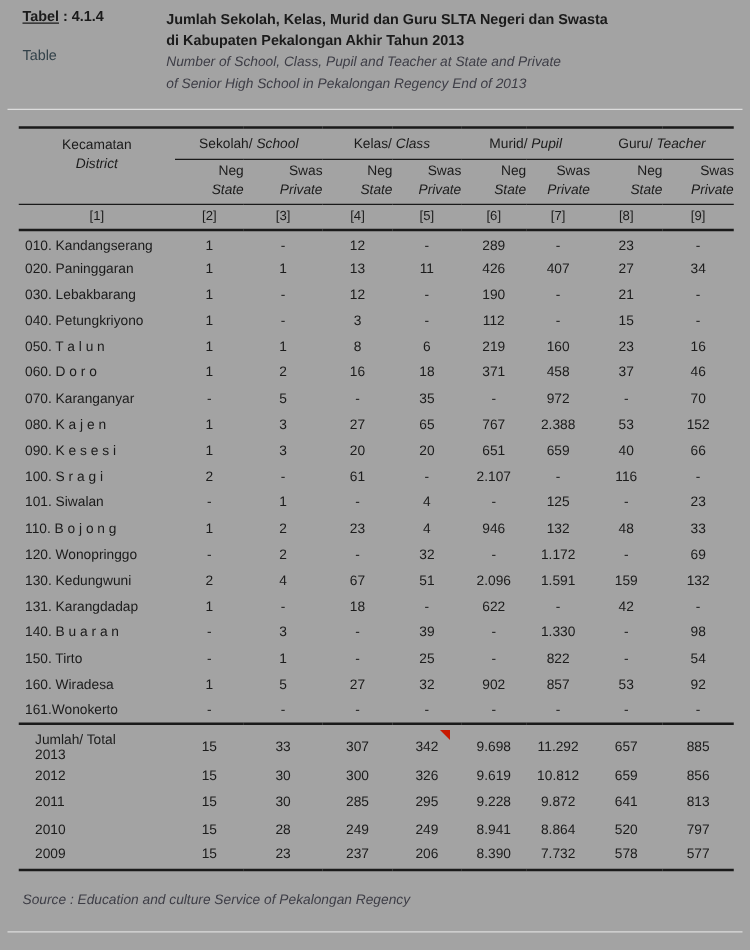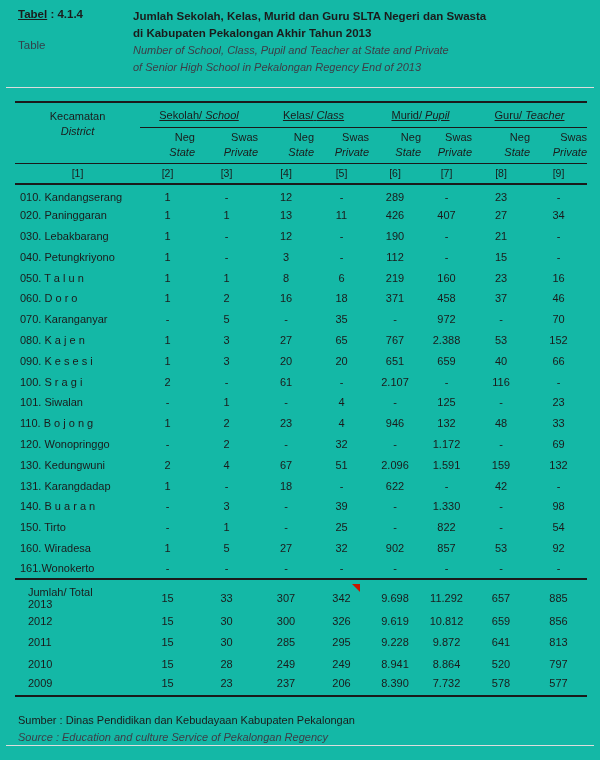--- a/index.html
+++ b/index.html
@@ -1,21 +1,21 @@
 <!DOCTYPE html>
 <html><head>
 <meta charset="utf-8">
 <style>
   * { margin: 0; padding: 0; box-sizing: border-box; }
   html, body { background: #ffffff; }
   .page {
     position: relative;
     width: 600px;
     height: 760px;
-    background: #14b8a6;
+    background: #a3a3a3;
     overflow: hidden;
     font-family: "Liberation Sans", "DejaVu Sans", sans-serif;
     color: #1b1b1b;
   }
   .it { font-style: italic; }
 
   
   .hdr { position: absolute; top: 8px; left: 18px; right: 8px; display: flex; }
   .hdr-left { flex: none; width: 115px; font-size: 11.5px; }
   .tbl-label { font-weight: bold; white-space: nowrap; }
@@ -40,21 +40,20 @@
     font-size: 11px;
     border-top: 2.5px solid #1a1a1a;
   }
   th, td { font-weight: normal; padding: 0; vertical-align: middle; }
 
   th.kec { vertical-align: top; padding-top: 6px; text-align: center; line-height: 15px; }
   th.grp {
     height: 25px; text-align: center;
     border-bottom: 1.5px solid #1a1a1a;
     white-space: nowrap;
-    text-decoration: underline;
   }
   tr.subrow th { height: 36px; text-align: right; line-height: 15.5px; }
   tr.numrow th {
     height: 21px; text-align: center; font-size: 10.5px;
     border-top: 1.5px solid #1a1a1a;
     border-bottom: 2.5px solid #1a1a1a;
   }
 
   tbody.data td { height: 20.8px; }
   tbody.data tr:first-child td { padding-top: 5px; }
@@ -431,19 +430,18 @@
           <td class="val">206</td>
           <td class="val">8.390</td>
           <td class="val">7.732</td>
           <td class="val">578</td>
           <td class="val">577</td>
         </tr>
       </tbody>
   </table>
 
   <div class="footer">
-    <div>Sumber : Dinas Pendidikan dan Kebudayaan Kabupaten Pekalongan</div>
     <div class="src-en">Source : Education and culture Service of Pekalongan Regency</div>
   </div>
 
   <div class="faint-line faint-bottom"></div>
 
 </div>
 
 </body></html>

